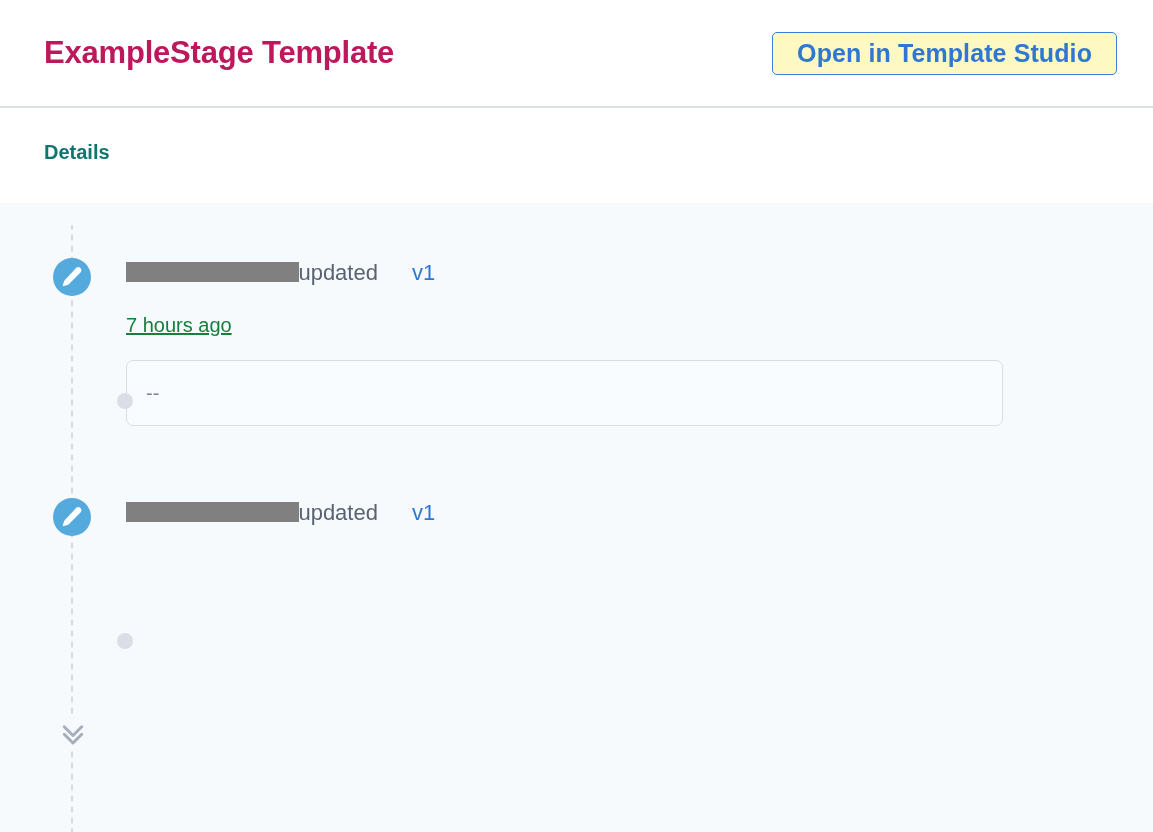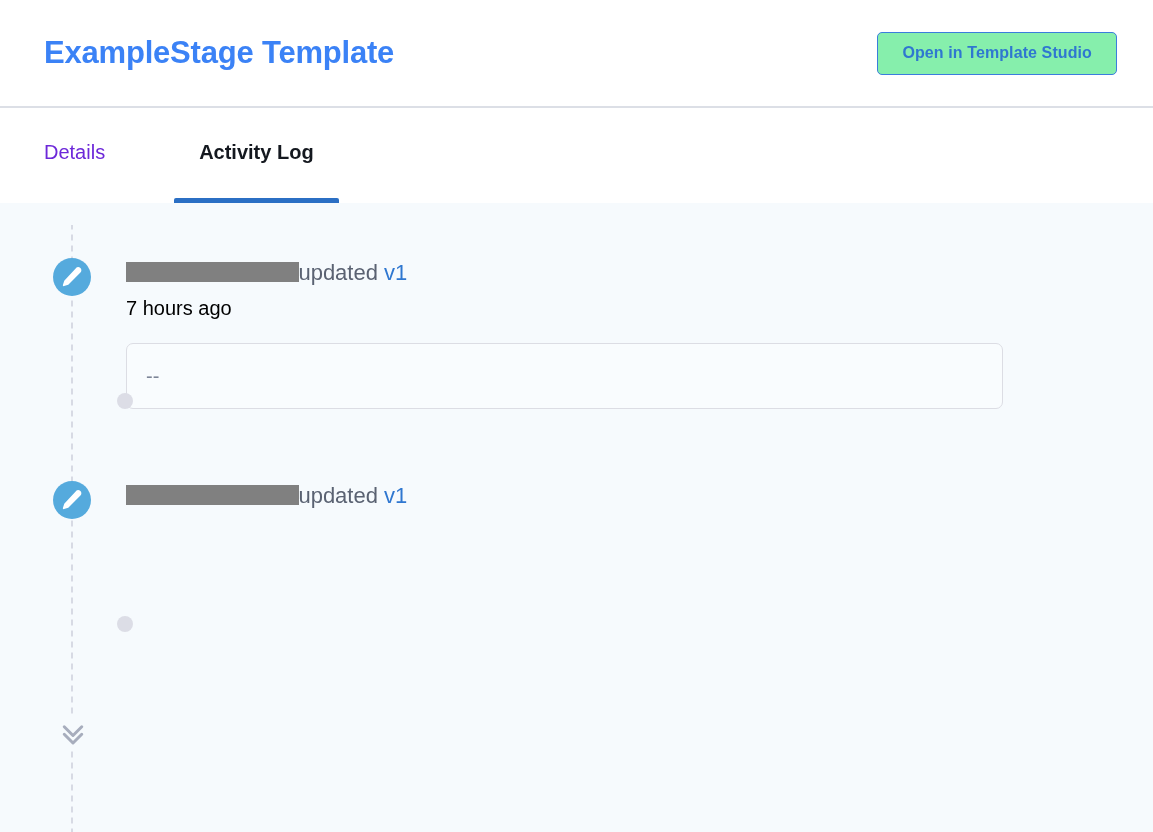--- a/index.html
+++ b/index.html
@@ -31,38 +31,38 @@
     border-bottom: 2px solid #dcdfe6;
     display: flex;
     align-items: center;
     padding: 0 36px 0 44px;
   }
 
   .page-title {
     font-size: 31px;
     font-weight: bold;
     letter-spacing: -0.2px;
-    color: #3b82f6;
+    color: #be185d;
     white-space: nowrap;
   }
 
   .header-spacer { flex: 1 1 auto; }
 
   .studio-button {
     display: inline-flex;
     align-items: center;
     justify-content: center;
     height: 43px;
     padding: 16px 24px;
     border: 1px solid #3b7ddd;
     border-radius: 5px;
-    background: #86efac;
+    background: #fef9c3;
     color: #2f77d0;
     font-family: "Liberation Sans", sans-serif;
-    font-size: 16px;
+    font-size: 25px;
     font-weight: bold;
     letter-spacing: 0.1px;
     cursor: pointer;
     white-space: nowrap;
   }
 
   
   .tabs {
     position: relative;
     height: 95px;
@@ -73,25 +73,26 @@
   }
 
   .tab {
     position: relative;
     height: 95px;
     display: flex;
     align-items: center;
     padding: 0 0 6px 0;
     margin-right: 44px;
     font-size: 20px;
-    color: #6d28d9;
+    color: #0f766e;
     cursor: pointer;
     background: transparent;
     border: none;
     font-family: "Liberation Sans", sans-serif;
+    font-weight: bold;
   }
 
   .tab:first-child { padding-left: 0; }
 
   .tab .tab-label { display: block; padding: 0 25px; }
   .tab:first-child .tab-label { padding-left: 0; padding-right: 25px; }
 
   .tab.active { color: #14181f; font-weight: bold; }
 
   .tab.active::after {
@@ -182,27 +183,29 @@
     background: #808080;
     height: 20px;
     top: 4px;
     z-index: 3;
     pointer-events: none;
   }
 
   .version-link {
     color: #2f77d0;
     cursor: pointer;
+    margin-left: 28px;
   }
 
   .entry-time {
-    margin-top: 7px;
+    margin-top: 24px;
     font-size: 20px;
     line-height: 26px;
-    color: #000000;
+    color: #15803d;
+    text-decoration: underline;
   }
 
   .comment-wrap {
     margin-left: 73px;
     margin-top: 22px;
     padding-bottom: 10px;
   }
 
   .comment-box {
     width: 877px;
@@ -253,23 +256,20 @@
     <div class="page-title">ExampleStage Template</div>
     <div class="header-spacer"></div>
     <button class="studio-button">
       <span>Open in Template Studio</span>
     </button>
   </div>
 
   <div class="tabs">
     <div class="tab">
       <span class="tab-label">Details</span>
-    </div>
-    <div class="tab active">
-      <span class="tab-label">Activity Log</span>
     </div>
   </div>
 
   <div class="content">
     <div class="rail"></div>
 
     <div class="timeline">
 
       <div class="entry">
         <div class="entry-head">

